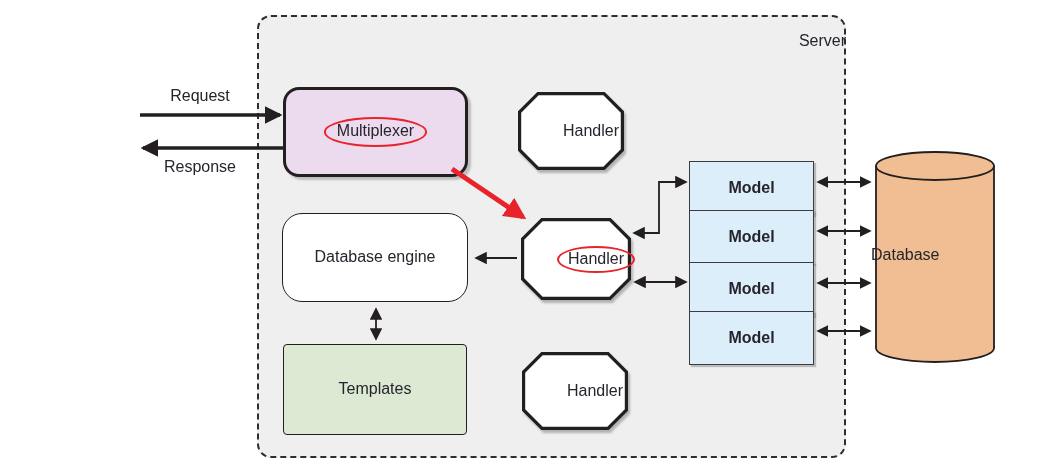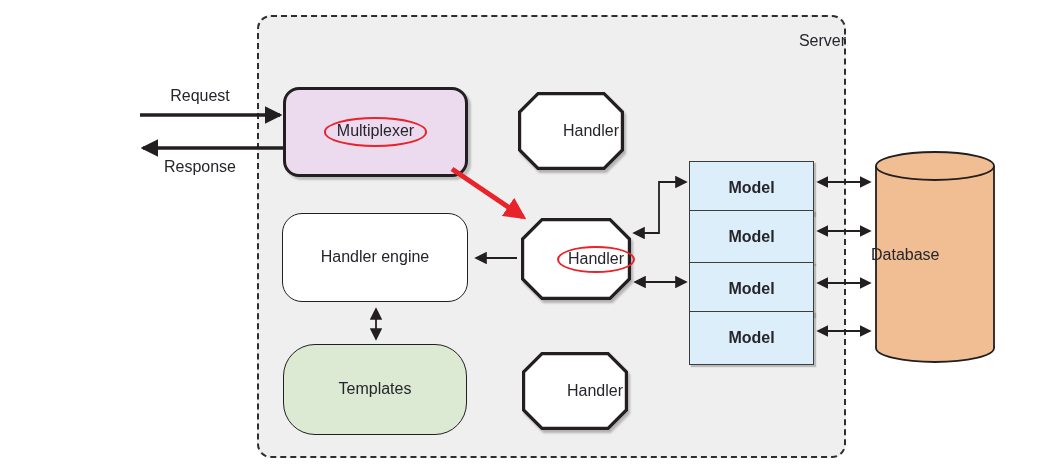--- a/index.html
+++ b/index.html
@@ -43,21 +43,21 @@
     box-shadow:3px 3px 2px rgba(100,100,100,.35);
   }
   .te-box{
     left:282px; top:213px; width:186px; height:89px;
     background:#fff;
     border:1.7px solid var(--outline); border-radius:20px;
   }
   .tpl-box{
     left:283px; top:344px; width:184px; height:91px;
     background:var(--templates_fill);
-    border:1.7px solid var(--outline); border-radius:32px;
+    border:1.7px solid var(--outline); border-radius:4px;
   }
   .model-box{
     left:689px; width:125px; height:54px;
     background:var(--model_fill);
     border:1.7px solid #3c3c3c;
     box-shadow:2px 2px 1px rgba(110,110,110,.4);
     font-weight:bold;
   }
   .model-1{top:161px;} .model-2{top:210px;} .model-3{top:262px;} .model-4{top:311px;}
   .octagon{position:absolute;}
@@ -102,21 +102,21 @@
   <div class="edge-label request-label">Request</div>
   <div class="edge-label response-label">Response</div>
 
   <div class="node mux-box">
     <span class="red-ellipse">
       <span>Multiplexer</span>
     </span>
   </div>
 
   <div class="node te-box">
-    <span>Handler engine</span>
+    <span>Database engine</span>
   </div>
 
   <div class="node tpl-box">
     <span>Templates</span>
   </div>
 
   <div class="octagon handler-1">
     <svg viewBox="0 0 106 78" preserveAspectRatio="none">
       <polygon class="oct-shape" points="20,1.6 86,1.6 104.4,20 104.4,58 86,76.4 20,76.4 1.6,58 1.6,20"></polygon>
     </svg>

